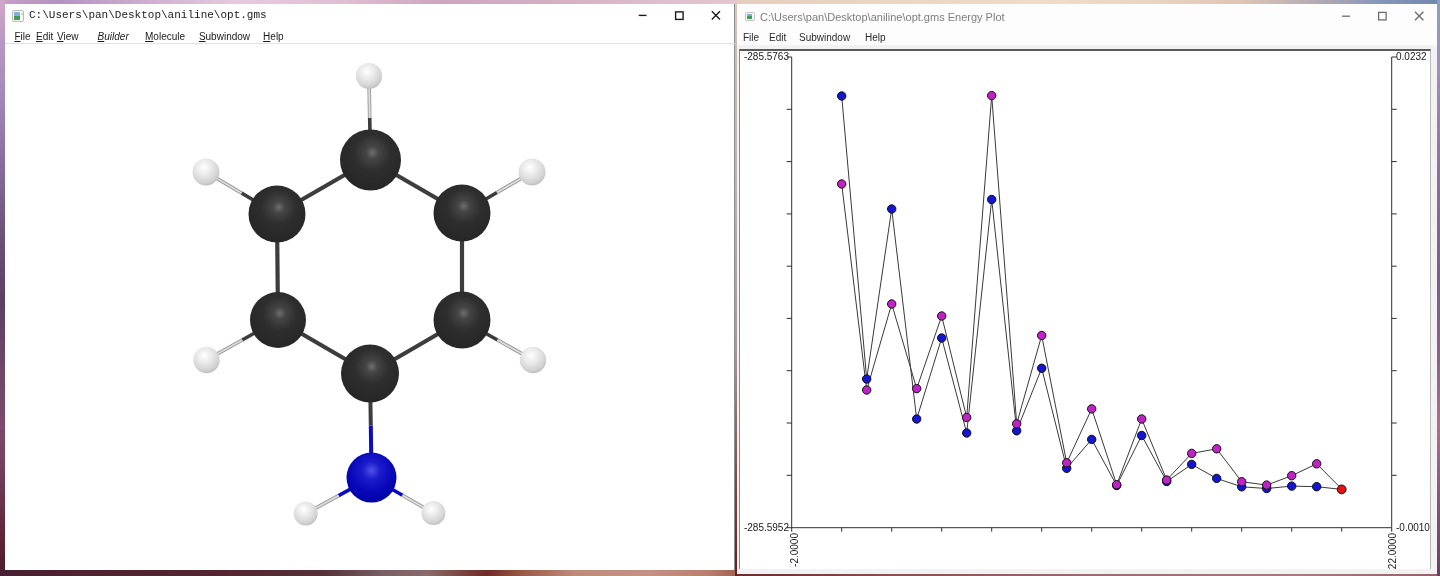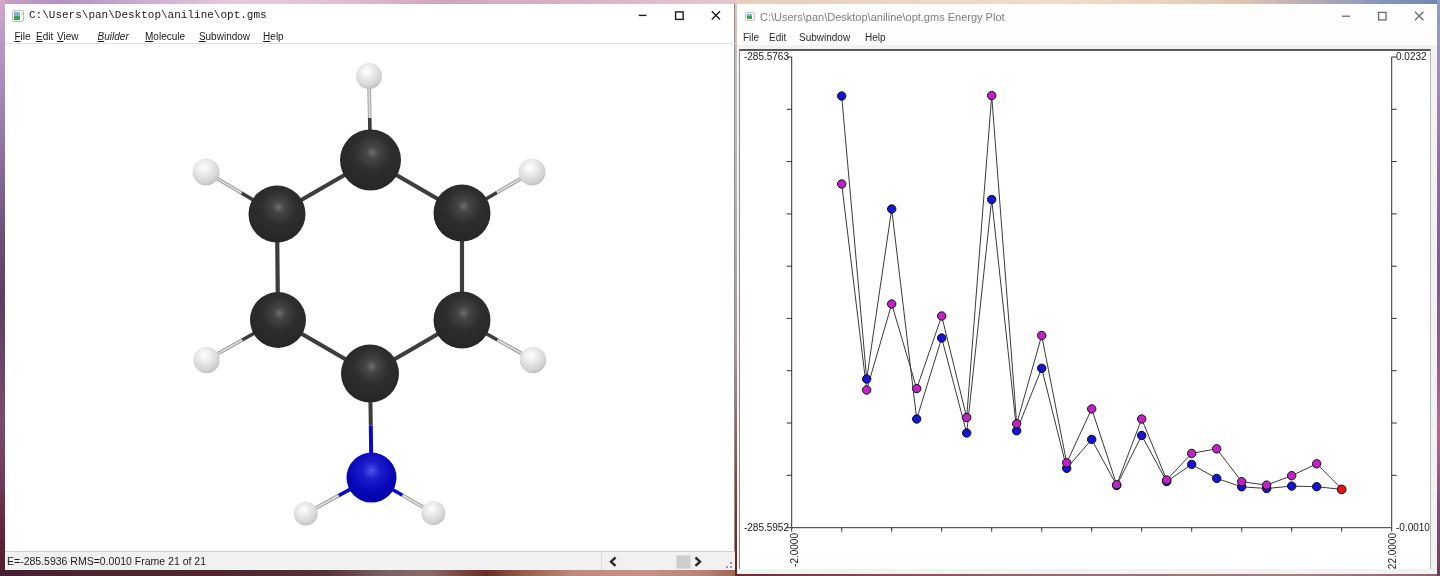--- a/index.html
+++ b/index.html
@@ -141,34 +141,20 @@
     <circle cx="277" cy="214" r="28.5" fill="url(#gC)"></circle>
     <circle cx="462" cy="213" r="28.5" fill="url(#gC)"></circle>
     <circle cx="278" cy="320" r="28" fill="url(#gC)"></circle>
     <circle cx="462" cy="320" r="28.5" fill="url(#gC)"></circle>
     <circle cx="370" cy="373.5" r="29" fill="url(#gC)"></circle>
     <circle cx="371.5" cy="477.6" r="25" fill="url(#gN)"></circle>
     <circle cx="305.7" cy="513.6" r="12" fill="url(#gH)"></circle>
     <circle cx="433.4" cy="513.1" r="12" fill="url(#gH)"></circle>
   </svg>
 
-  <div class="abs" style="left:0;top:547px;width:730px;height:19px;background:#f1f1f1;border-top:1px solid #d0d0d0;box-sizing:border-box;">
-    <div class="abs" style="left:2px;top:2.5px;font-size:10.5px;color:#1a1a1a;white-space:pre;">E=-285.5936 RMS=0.0010 Frame 21 of 21</div>
-    <div class="abs" style="left:596px;top:1px;width:1px;height:17px;background:#dadada;"></div>
-    <svg class="abs" style="left:596px;top:0;" width="134" height="19" viewBox="0 0 134 19">
-      <rect x="75.5" y="3.5" width="14" height="13" fill="#cdcdcd"></rect>
-      <polyline points="14.5,5.5 10,9.7 14.5,13.9" fill="none" stroke="#2a2a2a" stroke-width="2.4"></polyline>
-      <polyline points="94.5,5.5 99,9.7 94.5,13.9" fill="none" stroke="#2a2a2a" stroke-width="2.4"></polyline>
-      <g fill="#9a9a9a">
-        <rect x="129" y="14" width="2" height="2"></rect>
-        <rect x="129" y="10" width="2" height="2"></rect>
-        <rect x="125" y="14" width="2" height="2"></rect>
-      </g>
-    </svg>
-  </div>
 </div>
 
 <div class="abs" style="left:737px;top:4px;width:700px;height:570px;background:#f2f2f2;">
 
   <div class="abs" style="left:0;top:0;width:700px;height:41px;background:#fdfdfd;"></div>
   <div class="abs" style="left:7.5px;top:7.5px;width:10.5px;height:9.5px;border:1px solid #c2c2c2;border-radius:2px;background:#fff;box-sizing:border-box;">
     <div class="abs" style="left:1px;top:1px;width:5px;height:2.5px;background:#7fb2d8;"></div>
     <div class="abs" style="left:1px;top:3.5px;width:5px;height:3px;background:#3f9e4f;"></div>
   </div>
   <div class="abs" style="left:23px;top:6.5px;font-size:11px;color:#7d7d7d;white-space:pre;">C:\Users\pan\Desktop\aniline\opt.gms Energy Plot</div>

